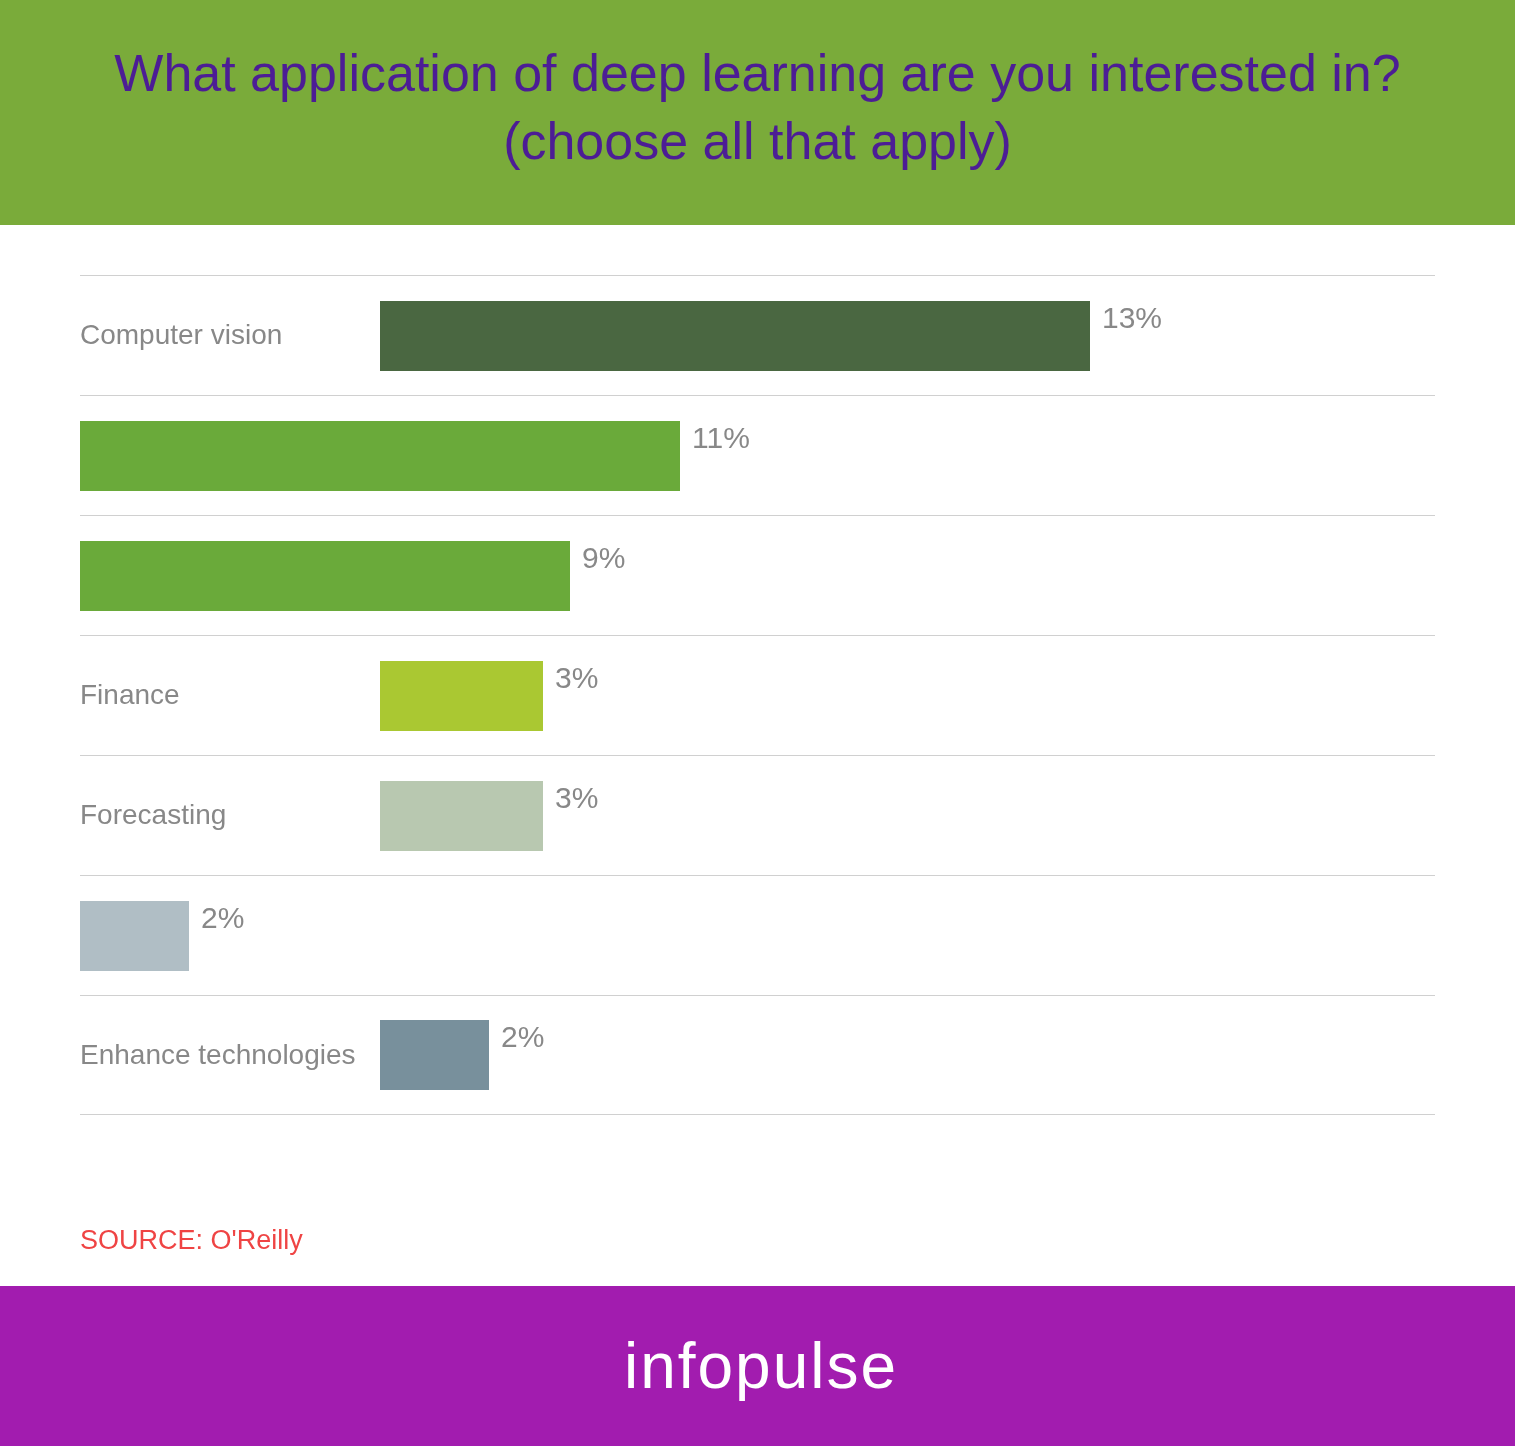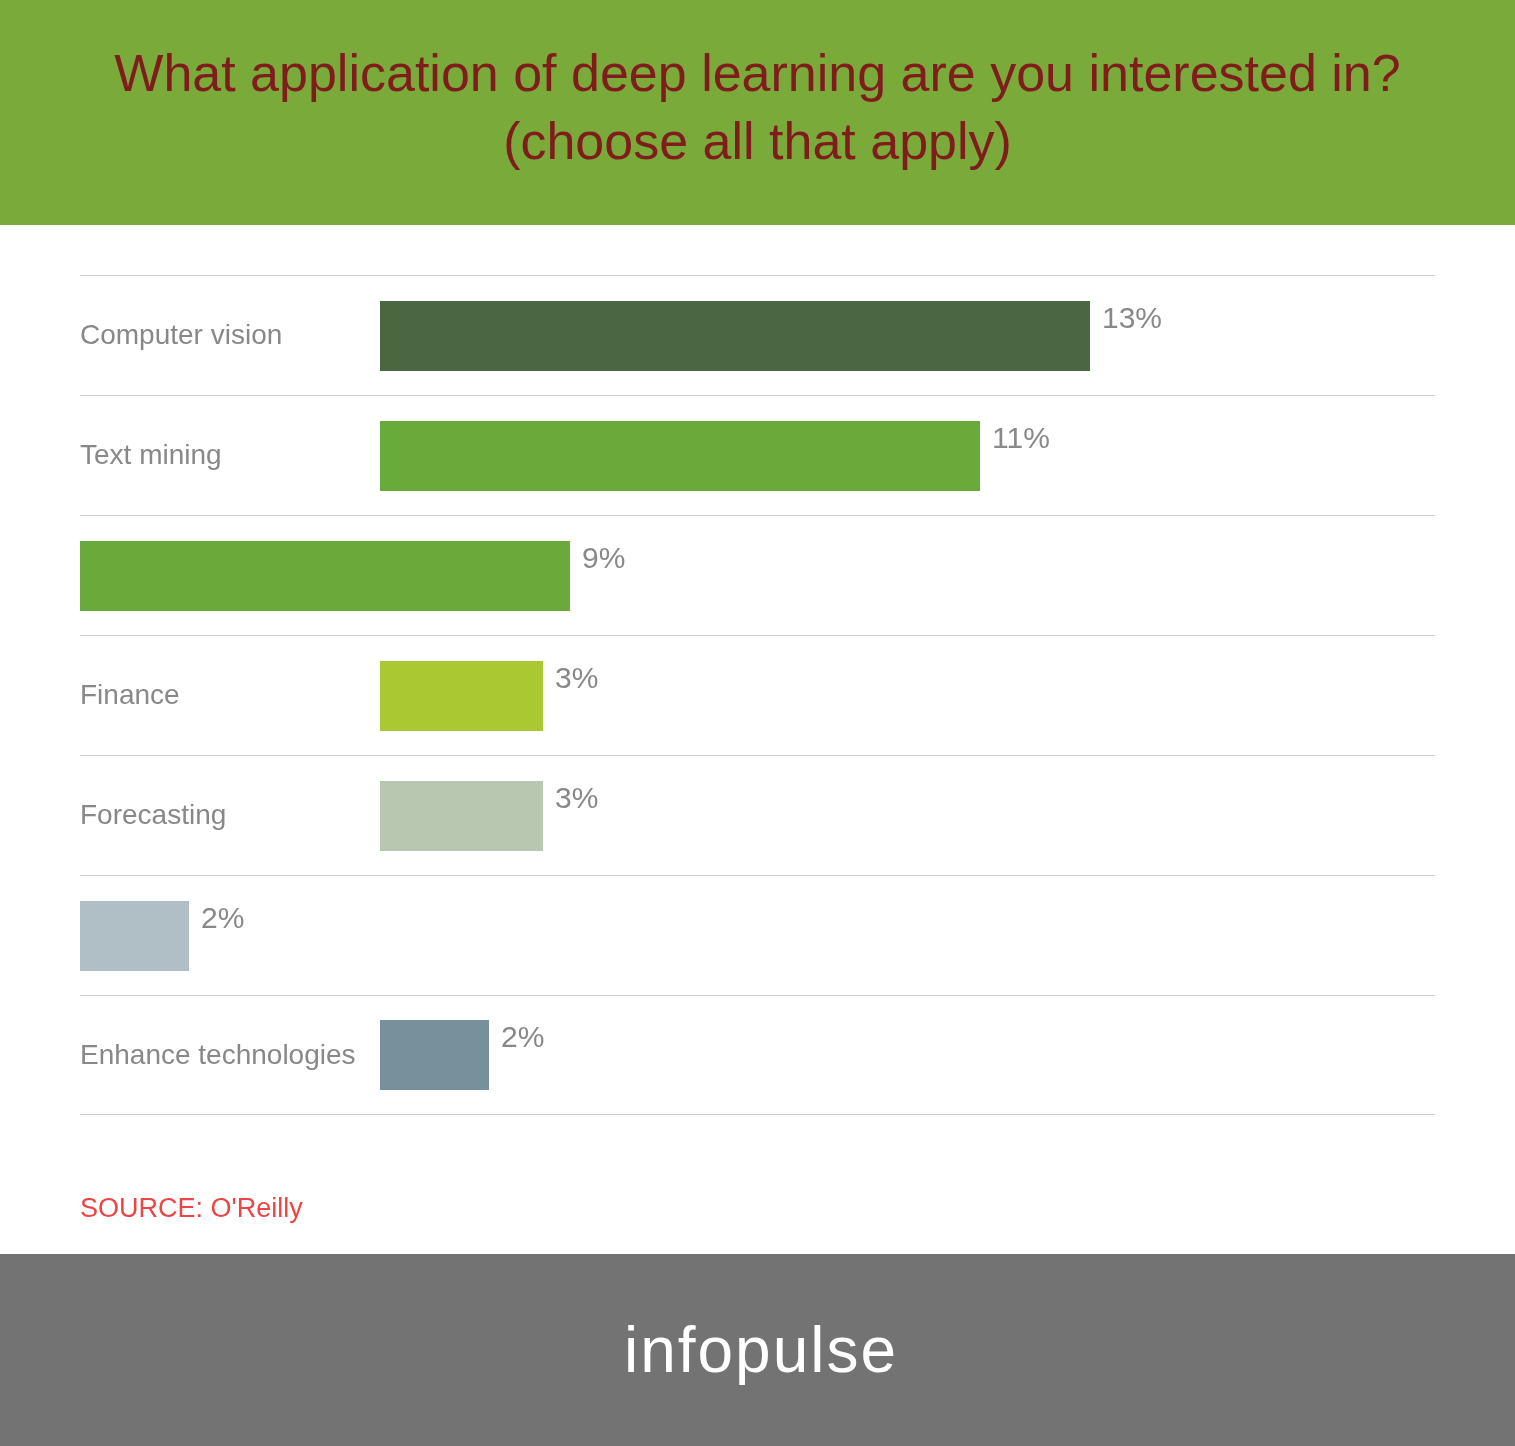--- a/index.html
+++ b/index.html
@@ -12,21 +12,21 @@
       flex-direction: column;
     }
 
     .header {
       background: #7aab3a;
       padding: 40px 60px 50px 60px;
       text-align: center;
     }
 
     .header-title {
-      color: #7f1d1d;
+      color: #4c1d95;
       font-size: 52px;
       font-weight: 400;
       line-height: 1.3;
     }
 
     .main-content {
       background: white;
       flex: 1;
       padding: 40px 80px 30px 80px;
       display: flex;
@@ -79,22 +79,22 @@
       white-space: nowrap;
     }
 
     .source {
       padding-top: 20px;
       color: #ef4444;
       font-size: 27px;
     }
 
     .footer {
-      background: #737373;
-      height: 192px;
+      background: #a21caf;
+      height: 160px;
       display: flex;
       align-items: center;
       justify-content: center;
       padding-left: 7px;
     }
 
     .footer-brand {
       color: white;
       font-size: 64px;
       font-weight: 300;
@@ -111,21 +111,20 @@
 <div class="main-content">
   <div class="chart-area" id="chart-area">
   <div class="bar-row">
         <div class="bar-label">Computer vision</div>
         <div class="bar-container">
           <div class="bar" style="width: 710px; background: rgb(74, 103, 65);"></div>
           <span class="bar-pct">13%</span>
         </div>
       </div>
       <div class="bar-row">
-        <div class="bar-label">Text mining</div>
         <div class="bar-container">
           <div class="bar" style="width: 600px; background: rgb(106, 170, 58);"></div>
           <span class="bar-pct">11%</span>
         </div>
       </div>
       <div class="bar-row">
         <div class="bar-container">
           <div class="bar" style="width: 490px; background: rgb(106, 170, 58);"></div>
           <span class="bar-pct">9%</span>
         </div>

